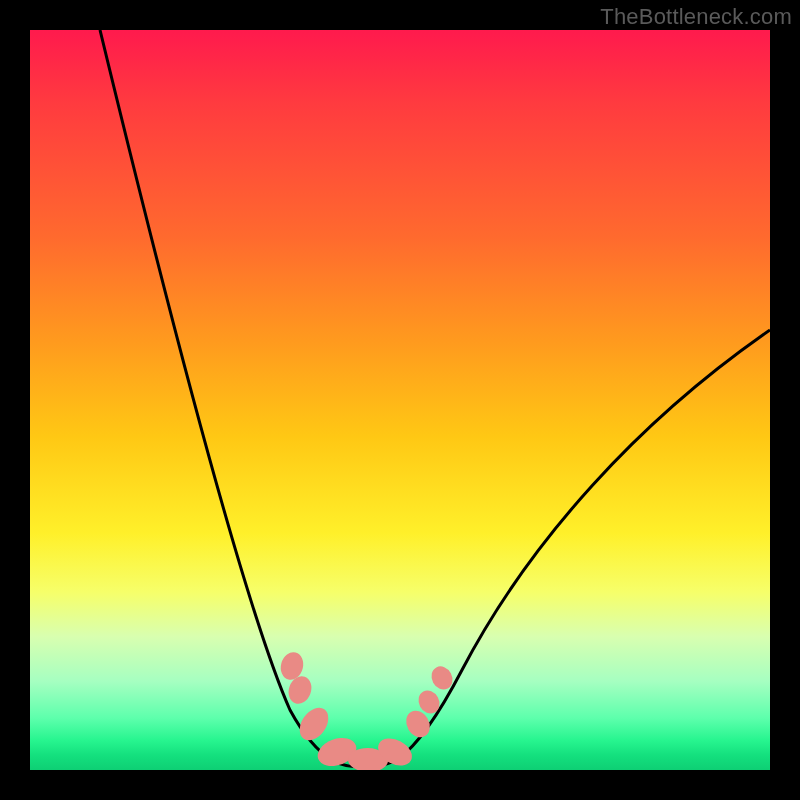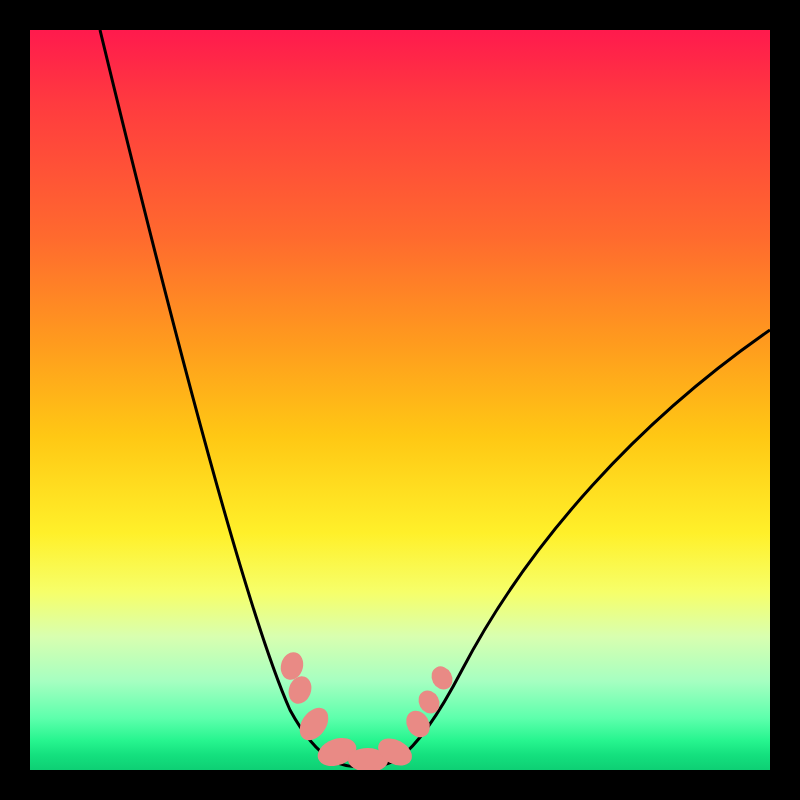--- a/index.html
+++ b/index.html
@@ -57,20 +57,21 @@
   svg.curves {
     position: absolute;
     inset: 0;
   }
 </style>
 </head>
 <body>
 
 <div class="frame">
 
+  <div class="watermark">TheBottleneck.com</div>
 
   <div class="plot-area">
     <div class="gradient"></div>
 
     <svg class="curves" viewBox="0 0 740 740" preserveAspectRatio="none">
 
       <path fill="none" stroke="#000000" stroke-width="3" d="M 70 0 C 150 330, 220 590, 260 680 C 272 702, 285 720, 302 730 C 310 735, 320 737, 332 737 C 346 737, 358 735, 368 729 C 388 715, 408 686, 432 640 C 500 510, 610 390, 740 300"></path>
 
       <g id="marker-group">
           <ellipse cx="262" cy="636" rx="11" ry="14" fill="#e98a85" transform="rotate(15 262 636)"></ellipse>

